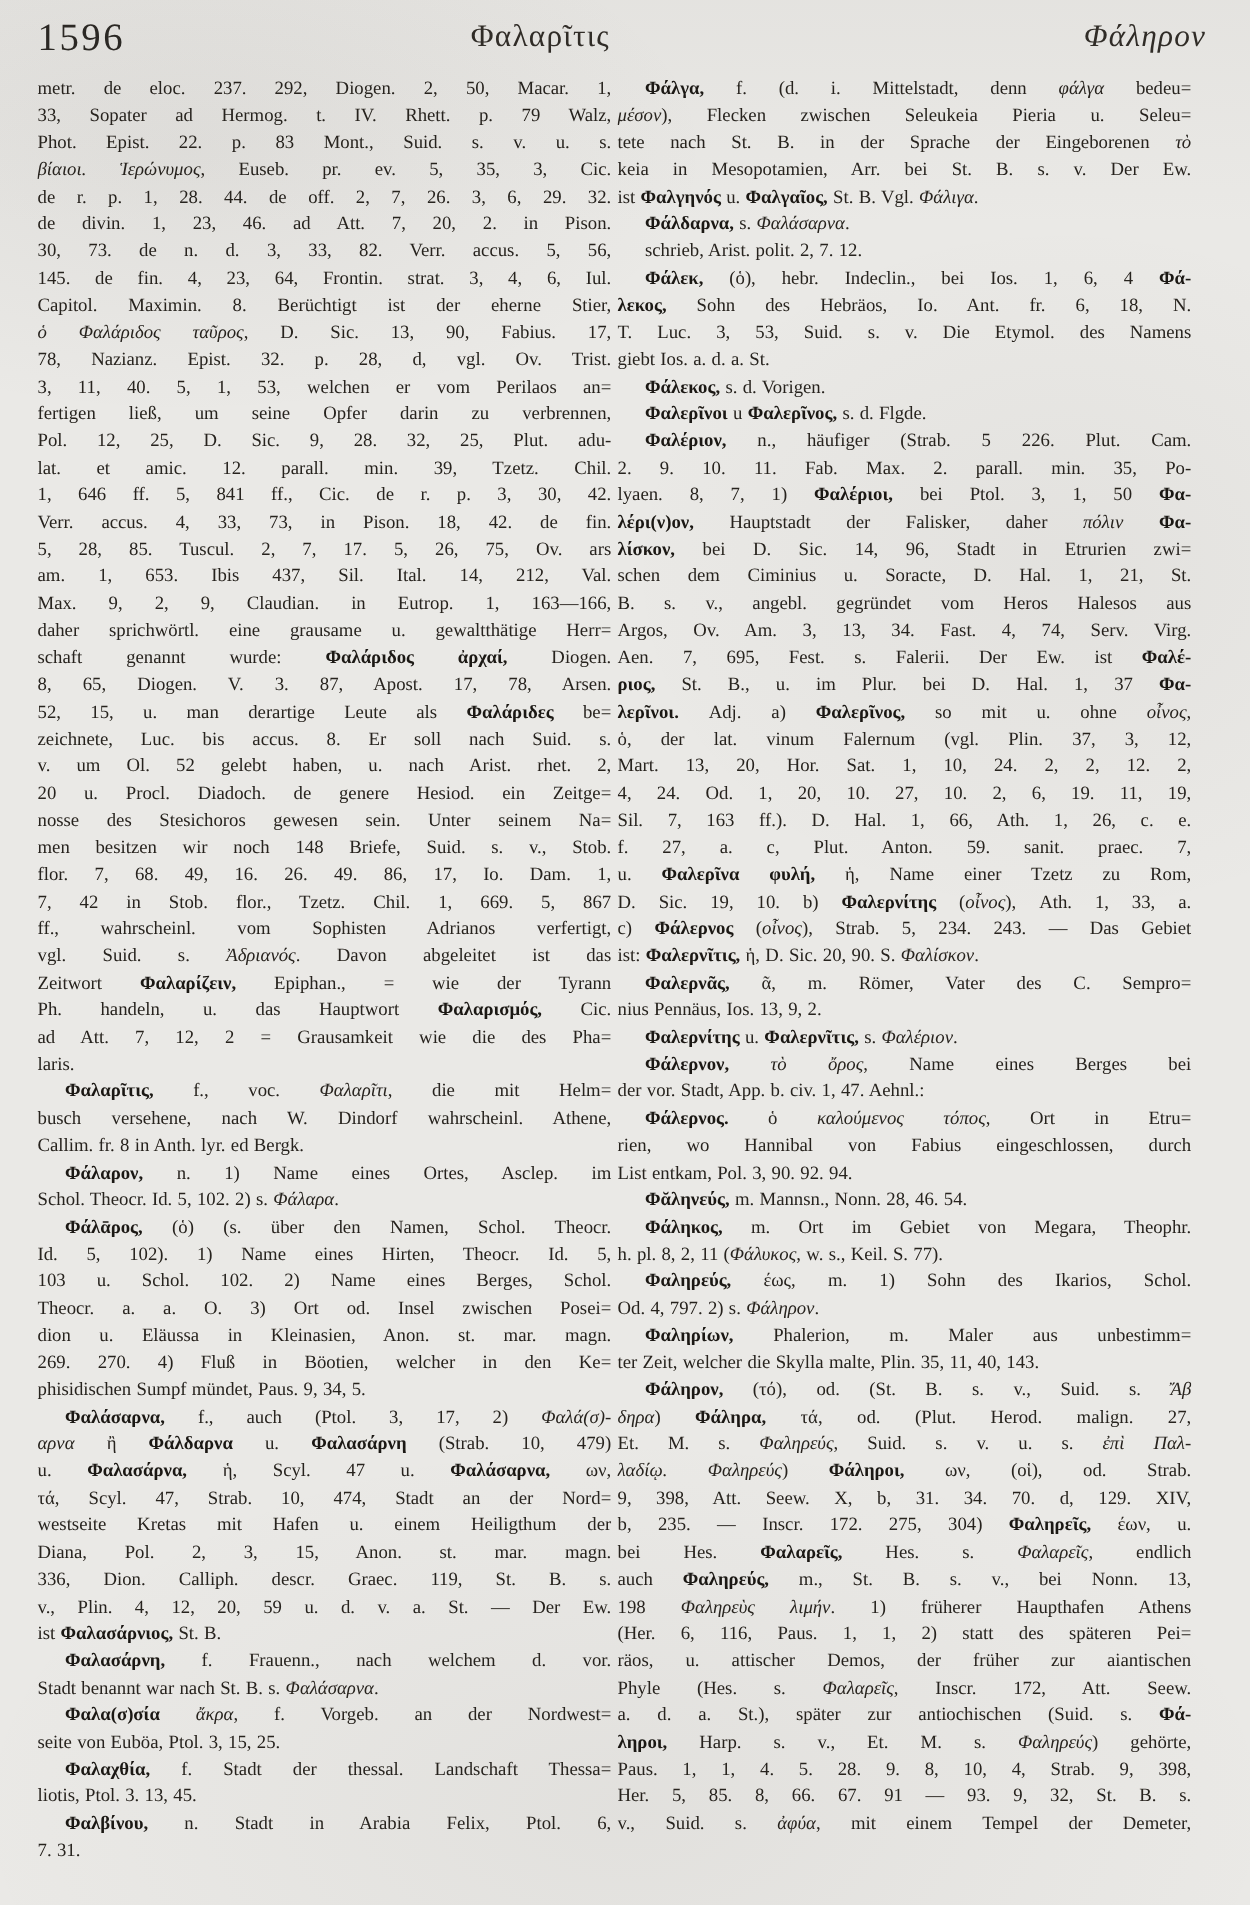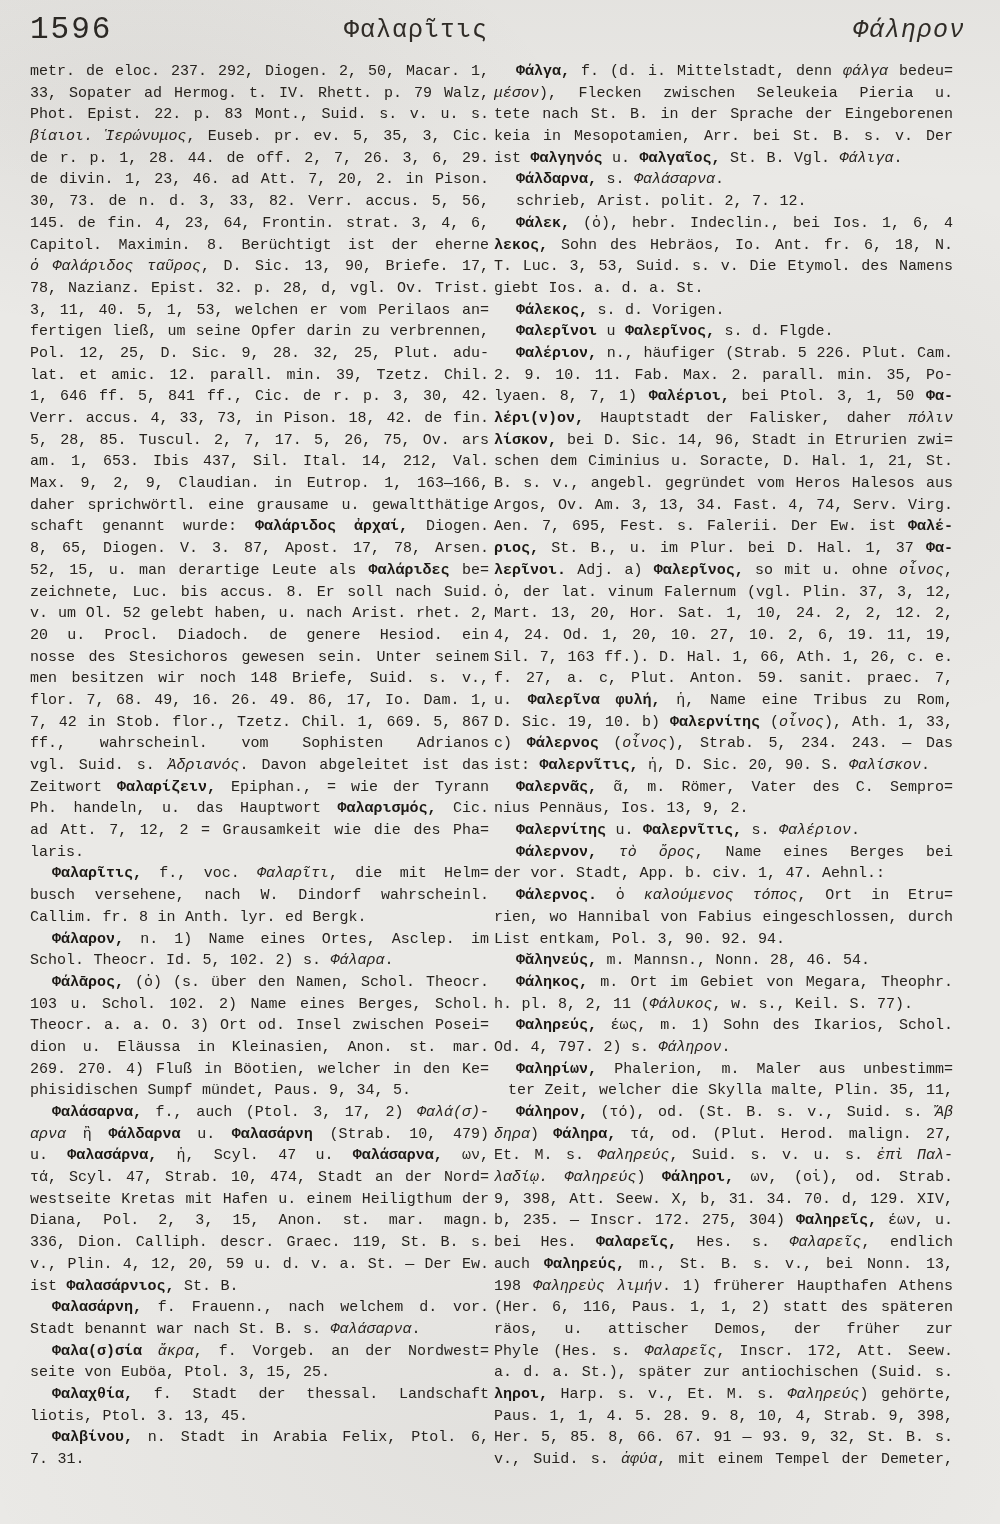--- a/index.html
+++ b/index.html
@@ -6,21 +6,21 @@
   .page {
     position:relative;
     width:1000px; height:1524px;
     margin:0 auto;
     background:#eae9e6;
     background-image:
       radial-gradient(ellipse 600px 300px at 15% 8%, rgba(90,85,80,0.07), transparent 70%),
       radial-gradient(ellipse 500px 400px at 85% 30%, rgba(90,85,80,0.05), transparent 70%),
       radial-gradient(ellipse 700px 400px at 50% 95%, rgba(90,85,80,0.06), transparent 75%),
       linear-gradient(180deg, rgba(120,115,108,0.05) 0%, rgba(120,115,108,0.0) 12%);
-    font-family:Liberation Mono, monospace;
+    font-family:Liberation Serif, serif;
     color:#27231e;
     overflow:hidden;
   }
   .page-number {
     position:absolute; left:30px; top:12px;
     font-size:31px; letter-spacing:2px; color:#2b2824;
   }
   .running-head {
     position:absolute; top:16px;
     font-size:25px; letter-spacing:1px; color:#302c27;
@@ -57,21 +57,21 @@
         <div class="para">
           <div class="line"><span>metr. de eloc. 237. 292, Diogen. 2, 50, Macar. 1,</span></div>
           <div class="line"><span>33, Sopater ad Hermog. t. IV. Rhett. p. 79 Walz,</span></div>
           <div class="line"><span>Phot. Epist. 22. p. 83 Mont., Suid. s. v. u. s.</span></div>
           <div class="line"><span class="i">βίαιοι. Ἱερώνυμος</span><span>, Euseb. pr. ev. 5, 35, 3, Cic.</span></div>
           <div class="line"><span>de r. p. 1, 28. 44. de off. 2, 7, 26. 3, 6, 29. 32.</span></div>
           <div class="line"><span>de divin. 1, 23, 46. ad Att. 7, 20, 2. in Pison.</span></div>
           <div class="line"><span>30, 73. de n. d. 3, 33, 82. Verr. accus. 5, 56,</span></div>
           <div class="line"><span>145. de fin. 4, 23, 64, Frontin. strat. 3, 4, 6, Iul.</span></div>
           <div class="line"><span>Capitol. Maximin. 8. Berüchtigt ist der eherne Stier,</span></div>
-          <div class="line"><span class="i">ὁ Φαλάριδος ταῦρος</span><span>, D. Sic. 13, 90, Briefe. 17,</span></div>
+          <div class="line"><span class="i">ὁ Φαλάριδος ταῦρος</span><span>, D. Sic. 13, 90, Fabius. 17,</span></div>
           <div class="line"><span>78, Nazianz. Epist. 32. p. 28, d, vgl. Ov. Trist.</span></div>
           <div class="line"><span>3, 11, 40. 5, 1, 53, welchen er vom Perilaos an=</span></div>
           <div class="line"><span>fertigen ließ, um seine Opfer darin zu verbrennen,</span></div>
           <div class="line"><span>Pol. 12, 25, D. Sic. 9, 28. 32, 25, Plut. adu-</span></div>
           <div class="line"><span>lat. et amic. 12. parall. min. 39, Tzetz. Chil.</span></div>
           <div class="line"><span>1, 646 ff. 5, 841 ff., Cic. de r. p. 3, 30, 42.</span></div>
           <div class="line"><span>Verr. accus. 4, 33, 73, in Pison. 18, 42. de fin.</span></div>
           <div class="line"><span>5, 28, 85. Tuscul. 2, 7, 17. 5, 26, 75, Ov. ars</span></div>
           <div class="line"><span>am. 1, 653. Ibis 437, Sil. Ital. 14, 212, Val.</span></div>
           <div class="line"><span>Max. 9, 2, 9, Claudian. in Eutrop. 1, 163—166,</span></div>
@@ -97,20 +97,21 @@
           <div class="line"><span class="b">Φαλαρῖτις,</span><span> f., voc. </span><span class="i">Φαλαρῖτι</span><span>, die mit Helm=</span></div>
           <div class="line"><span>busch versehene, nach W. Dindorf wahrscheinl. Athene,</span></div>
           <div class="line last"><span>Callim. fr. 8 in Anth. lyr. ed Bergk.</span></div>
         </div>
         <div class="para indent">
           <div class="line"><span class="b">Φάλαρον,</span><span> n. 1) Name eines Ortes, Asclep. im</span></div>
           <div class="line last"><span>Schol. Theocr. Id. 5, 102. 2) s. </span><span class="i">Φάλαρα</span><span>.</span></div>
         </div>
         <div class="para indent">
           <div class="line"><span class="b">Φάλᾱρος,</span><span> (ὁ) (s. über den Namen, Schol. Theocr.</span></div>
+          <div class="line"><span>Id. 5, 102). 1) Name eines Hirten, Theocr. Id. 5,</span></div>
           <div class="line"><span>103 u. Schol. 102. 2) Name eines Berges, Schol.</span></div>
           <div class="line"><span>Theocr. a. a. O. 3) Ort od. Insel zwischen Posei=</span></div>
           <div class="line"><span>dion u. Eläussa in Kleinasien, Anon. st. mar. magn.</span></div>
           <div class="line"><span>269. 270. 4) Fluß in Böotien, welcher in den Ke=</span></div>
           <div class="line last"><span>phisidischen Sumpf mündet, Paus. 9, 34, 5.</span></div>
         </div>
         <div class="para indent">
           <div class="line"><span class="b">Φαλάσαρνα,</span><span> f., auch (Ptol. 3, 17, 2) </span><span class="i">Φαλά(σ)-</span></div>
           <div class="line"><span class="i">αρνα</span><span> ἢ </span><span class="b">Φάλδαρνα</span><span> u. </span><span class="b">Φαλασάρνη</span><span> (Strab. 10, 479)</span></div>
           <div class="line"><span>u. </span><span class="b">Φαλασάρνα,</span><span> ἡ, Scyl. 47 u. </span><span class="b">Φαλάσαρνα,</span><span> ων,</span></div>
@@ -174,21 +175,21 @@
           <div class="line"><span>B. s. v., angebl. gegründet vom Heros Halesos aus</span></div>
           <div class="line"><span>Argos, Ov. Am. 3, 13, 34. Fast. 4, 74, Serv. Virg.</span></div>
           <div class="line"><span>Aen. 7, 695, Fest. s. Falerii. Der Ew. ist </span><span class="b">Φαλέ-</span></div>
           <div class="line"><span class="b">ριος,</span><span> St. B., u. im Plur. bei D. Hal. 1, 37 </span><span class="b">Φα-</span></div>
           <div class="line"><span class="b">λερῖνοι.</span><span> Adj. a) </span><span class="b">Φαλερῖνος,</span><span> so mit u. ohne </span><span class="i">οἶνος</span><span>,</span></div>
           <div class="line"><span>ὁ, der lat. vinum Falernum (vgl. Plin. 37, 3, 12,</span></div>
           <div class="line"><span>Mart. 13, 20, Hor. Sat. 1, 10, 24. 2, 2, 12. 2,</span></div>
           <div class="line"><span>4, 24. Od. 1, 20, 10. 27, 10. 2, 6, 19. 11, 19,</span></div>
           <div class="line"><span>Sil. 7, 163 ff.). D. Hal. 1, 66, Ath. 1, 26, c. e.</span></div>
           <div class="line"><span>f. 27, a. c, Plut. Anton. 59. sanit. praec. 7,</span></div>
-          <div class="line"><span>u. </span><span class="b">Φαλερῖνα φυλή,</span><span> ἡ, Name eine Tribus zu Rom,</span></div>
+          <div class="line"><span>u. </span><span class="b">Φαλερῖνα φυλή,</span><span> ἡ, Name einer Tzetz zu Rom,</span></div>
           <div class="line"><span>D. Sic. 19, 10. b) </span><span class="b">Φαλερνίτης</span><span> (</span><span class="i">οἶνος</span><span>), Ath. 1, 33, a.</span></div>
           <div class="line"><span>c) </span><span class="b">Φάλερνος</span><span> (</span><span class="i">οἶνος</span><span>), Strab. 5, 234. 243. — Das Gebiet</span></div>
           <div class="line last"><span>ist: </span><span class="b">Φαλερνῖτις,</span><span> ἡ, D. Sic. 20, 90. S. </span><span class="i">Φαλίσκον</span><span>.</span></div>
         </div>
         <div class="para indent">
           <div class="line"><span class="b">Φαλερνᾶς,</span><span> ᾶ, m. Römer, Vater des C. Sempro=</span></div>
           <div class="line last"><span>nius Pennäus, Ios. 13, 9, 2.</span></div>
         </div>
         <div class="para indent">
           <div class="line last"><span class="b">Φαλερνίτης</span><span> u. </span><span class="b">Φαλερνῖτις,</span><span> s. </span><span class="i">Φαλέριον</span><span>.</span></div>

